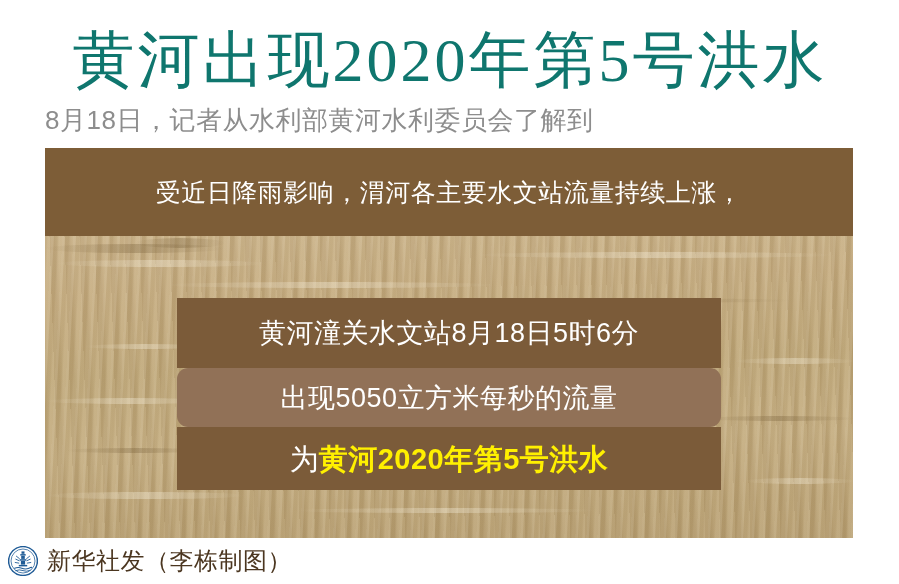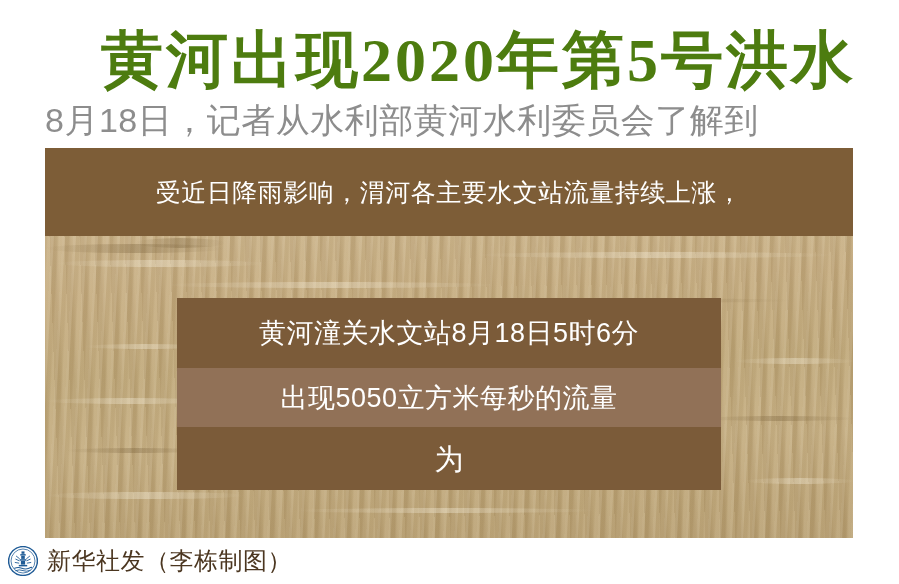--- a/index.html
+++ b/index.html
@@ -22,37 +22,37 @@
     width: 899px;
     height: 148px;
     background: #ffffff;
   }
   #main-title {
     position: absolute;
     left: 44px;
     top: 22px;
     width: 812px;
     height: 76px;
-    color: #4d7c0f;
+    color: #0f766e;
     font-family: "Liberation Serif", "DejaVu Serif", serif;
-    font-weight: 700;
+    font-weight: 400;
     font-size: 62px;
     line-height: 76px;
     letter-spacing: 3px;
     white-space: nowrap;
-    text-align: right;
+    text-align: center;
   }
   #sub-title {
     position: absolute;
     left: 45px;
     top: 103px;
     width: 812px;
     height: 34px;
     color: #8d8d8d;
-    font-size: 34px;
+    font-size: 26px;
     line-height: 34px;
     letter-spacing: 0.5px;
     white-space: nowrap;
   }
 
   
   #photo-area {
     position: absolute;
     left: 45px;
     top: 148px;
@@ -126,21 +126,21 @@
     height: 217px;
   }
   .fact-band {
     width: 100%;
     display: flex;
     align-items: center;
     justify-content: center;
     white-space: nowrap;
   }
   .band-dark  { background: #7b5b39; }
-  .band-light { background: #917157; }
+  .band-light { background: #917157; border-radius: 11px; }
   #band-0 { height: 70px; }
   #band-1 { height: 59px; }
   #band-2 { height: 63px; }
 
   .fact-text {
     color: #ffffff;
     font-size: 27px;
     line-height: 34px;
     letter-spacing: 0.5px;
   }
@@ -217,20 +217,21 @@
     <div id="band-0" class="fact-band band-dark">
       <span class="fact-text">黄河潼关水文站8月18日5时6分</span>
     </div>
 
     <div id="band-1" class="fact-band band-light">
       <span class="fact-text">出现5050立方米每秒的流量</span>
     </div>
 
     <div id="band-2" class="fact-band band-dark">
       <span class="fact-text-lead">为</span>
+      <span class="fact-text-highlight">黄河2020年第5号洪水</span>
     </div>
 
   </div>
 </div>
 
 <div id="footer-area">
   <svg id="xinhua-logo" viewBox="0 0 100 100">
     <circle cx="50" cy="50" r="48" fill="#ffffff" stroke="#1f5b96" stroke-width="5"></circle>
     <circle cx="50" cy="50" r="40" fill="#ffffff" stroke="#1f5b96" stroke-width="2.5"></circle>
 

